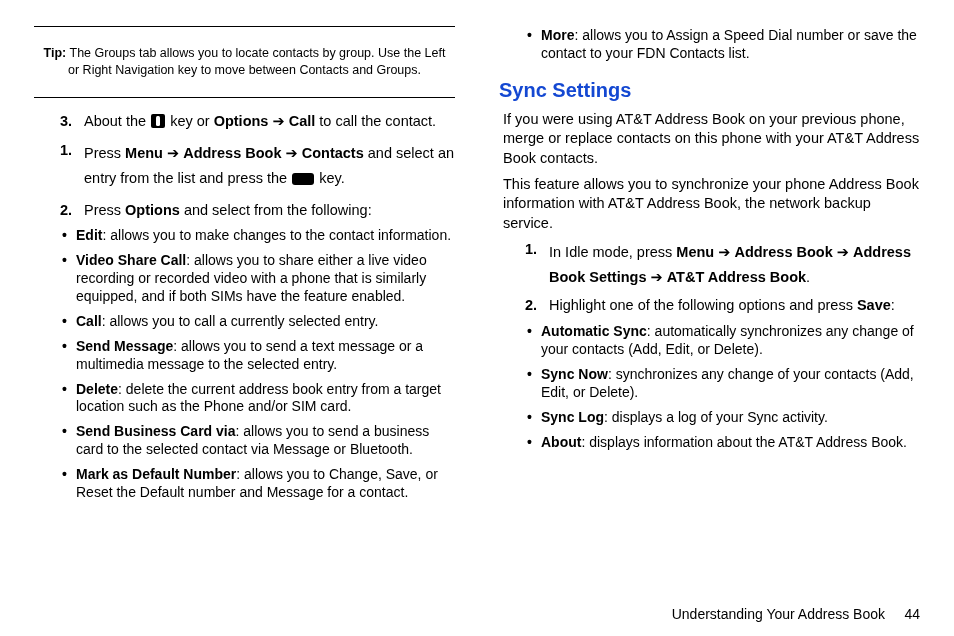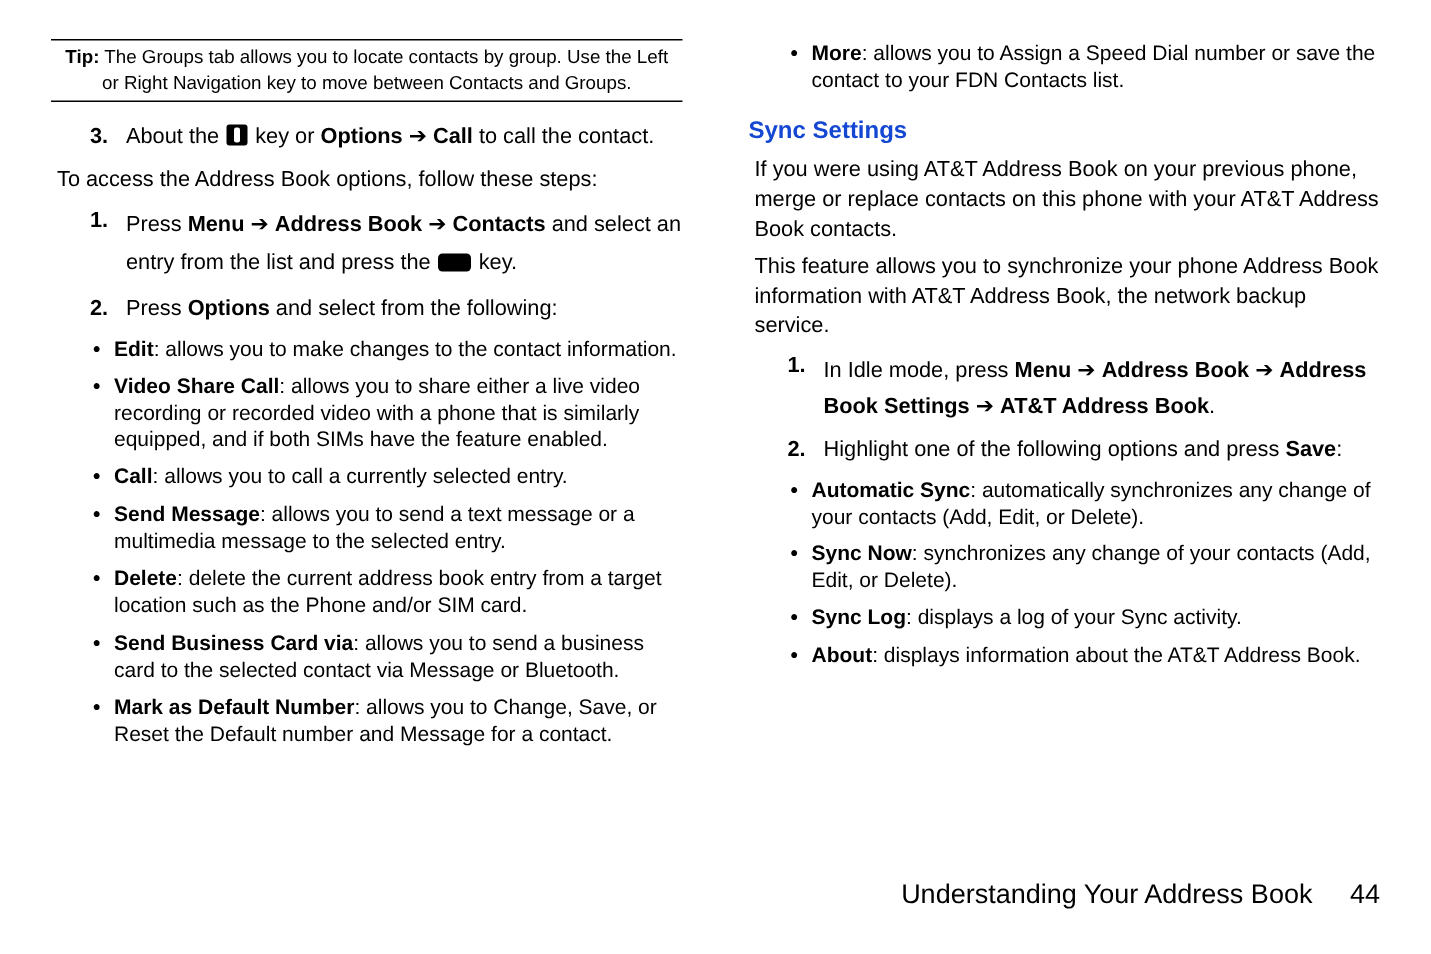--- a/index.html
+++ b/index.html
@@ -23,41 +23,41 @@
     display: flex;
     gap: 44px;
   }
   .col {
     flex: 1 1 0;
     min-width: 0;
   }
   .tip-box {
     border-top: 0.7px solid #000;
     border-bottom: 0.7px solid #000;
-    padding: 3px 4px;
+    padding: 18px 4px;
     text-align: center;
     font-size: 12.5px;
     margin: 6px 0 14px 0;
     font-stretch: condensed;
   }
   .step {
     display: flex;
     margin: 7px 0 7px 26px;
   }
   .step .num {
     font-weight: bold;
     min-width: 24px;
   }
   .step .body {
     flex: 1;
   }
   .heading-blue {
     color: #1448d2;
     font-weight: bold;
-    font-size: 16px;
+    font-size: 20px;
     margin: 14px 0 6px 0;
     font-family: Arial, Helvetica, sans-serif;
   }
   .para {
     margin: 6px 0 6px 4px;
   }
   .bullets {
     margin: 6px 0 0 28px;
   }
   .bulletitem {
@@ -74,22 +74,22 @@
   }
   .bulletitem .btext { flex: 1; }
   b { font-weight: bold; }
   .key {
     display: inline-block;
     vertical-align: -3px;
   }
   .footer {
     position: absolute;
     right: 34px;
-    bottom: 28px;
-    font-size: 18px;
+    bottom: 12px;
+    font-size: 14px;
     font-family: Arial, sans-serif;
   }
   .cond { font-family: "Arial Narrow", Arial, sans-serif; }
 </style>
 </head>
 <body>
 
 <div class="page">
   <div class="columns">
 
@@ -102,21 +102,20 @@
       <div class="step">
         <div class="num">3.</div>
         <div class="body">
           <span>About the </span><span class="key"><svg width="16" height="16">
                 <rect x="1" y="1" width="14" height="14" rx="2" fill="#000"></rect>
                 <rect x="6" y="3" width="4" height="10" rx="1.5" fill="#fff"></rect>
               </svg></span><span> key or </span><b>Options</b><span> ➔ </span><b>Call</b><span> to call the contact.</span>
         </div>
       </div>
 
-      <div class="para">To access the Address Book options, follow these steps:</div>
 
       <div class="step">
         <div class="num">1.</div>
         <div class="body" style="line-height:1.7">
           <span>Press </span><b>Menu</b><span> ➔ </span><b>Address Book</b><span> ➔ </span><b>Contacts</b><span> and select an entry from the list and press the </span><span class="key"><svg width="24" height="14">
                 <rect x="1" y="1" width="22" height="12" rx="3" fill="#000"></rect>
               </svg></span><span> key.</span>
         </div>
       </div>
 

